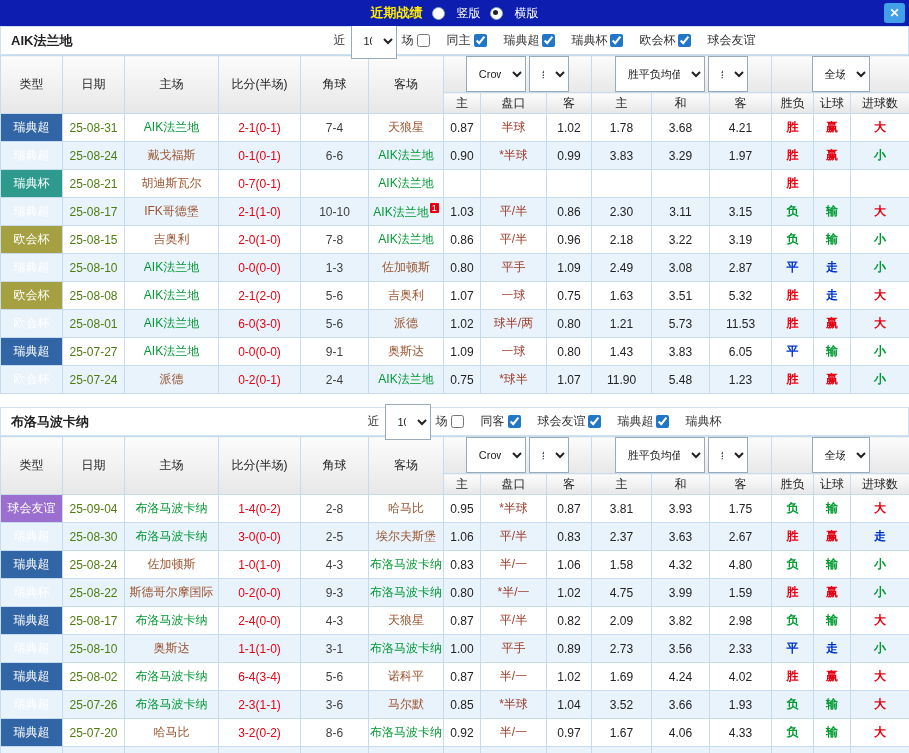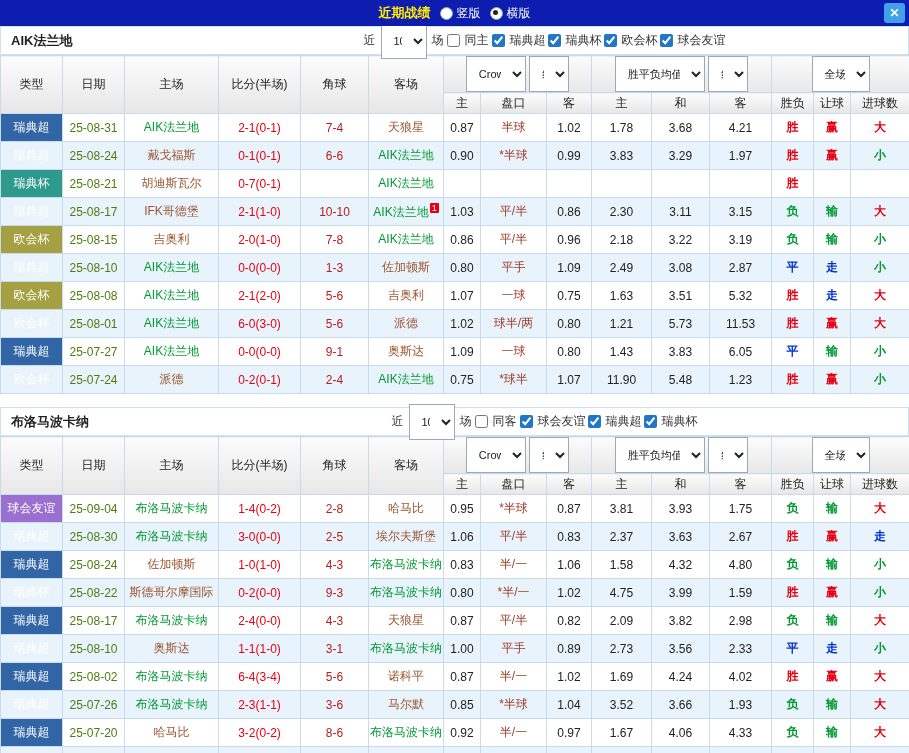--- a/index.html
+++ b/index.html
@@ -1,32 +1,32 @@
 <!DOCTYPE html>
 <html><head>
 <meta charset="utf-8">
 <style>
   html,body{margin:0;padding:0;}
   body{width:909px;background:#fff;font-family:"Liberation Sans","DejaVu Sans",sans-serif;font-size:12px;color:#333;}
 
   
   .topbar{height:26px;background:#0c1db0;display:flex;align-items:center;justify-content:center;gap:9px;position:relative;}
   .topbar-title{color:#ffea00;font-weight:bold;font-size:13px;}
-  .radio-label{color:#fff;display:inline-flex;align-items:center;gap:4px;cursor:pointer;font-family:Liberation Mono, monospace;}
+  .radio-label{color:#fff;display:inline-flex;align-items:center;gap:12px;cursor:pointer;font-family:Liberation Mono, monospace;}
   .radio{width:11px;height:11px;border-radius:50%;background:#fff;border:1px solid #8aa;display:inline-block;position:relative;}
   .radio.sel::after{content:'';position:absolute;left:2px;top:2px;width:5px;height:5px;border-radius:50%;background:#222;}
   .close-btn{position:absolute;right:4px;top:3px;width:21px;height:20px;background:#41a0e8;color:#fff;border:none;border-radius:3px;font-size:12px;font-weight:bold;line-height:20px;text-align:center;cursor:pointer;padding:0;}
 
   
   .section + .section{margin-top:13px;}
   .filter-bar{height:27px;display:flex;align-items:center;border:1px solid #cfe0ef;background:#fff;}
   .team-name{font-weight:bold;font-size:13px;color:#222;padding-left:10px;width:170px;flex:none;}
   .filter-controls{flex:1;display:flex;align-items:center;justify-content:center;gap:3px;}
   .flabel{font-size:12px;color:#333;}
-  .cb{display:inline-flex;align-items:center;gap:4px;cursor:pointer;}
+  .cb{display:inline-flex;align-items:center;gap:16px;cursor:pointer;}
   .cb input{width:13px;height:13px;accent-color:#2176c7;margin:0 1px 0 0;}
   .league-boxes{display:inline-flex;align-items:center;gap:2px;}
 
   
   .hsel{height:36px;font-size:11px;border:1px solid #9ab;background:#fff;color:#222;padding:8px;}
   .near-select{width:46px;margin:0 2px;}
   .w58{width:60px;} .w40{width:40px;} .w88{width:90px;} .w60{width:58px;}
 
   
   table.stats{width:909px;border-collapse:collapse;table-layout:fixed;}
@@ -38,21 +38,21 @@
   .stats tbody tr:nth-child(even) td{background:#e9f3fc;}
   td.type{color:#fff;}
   td.type.sc{background:#3265a6;}
   td.type.sb{background:#2d9a8d;}
   td.type.ec{background:#a5a041;}
   td.type.fr{background:#9a6fd0;}
   td.date{color:#4d7c0f;text-align:center;}
   td.team{cursor:pointer;color:#9b5530;}
   td.team.hl{color:#009933;}
   td.score{color:#e60012;}
-  td.corner{color:#b91c1c;}
+  td.corner{color:#404040;}
   td.num{color:#222;}
   td.hcap{color:#9e3b28;margin-left:40px;}
   td.res-r{color:#e60012;font-weight:bold;}
   td.res-g{color:#009933;font-weight:bold;}
   td.res-b{color:#0033cc;font-weight:bold;}
   sup.badge{background:#e60012;color:#fff;font-size:9px;line-height:11px;padding:0 2px;margin-left:1px;border-radius:1px;}
 
   
   .summary{height:27px;line-height:27px;text-align:center;border:1px solid #cfe0ef;border-top:none;font-size:12px;background:#fff;}
   .seg-k{color:#333;}

